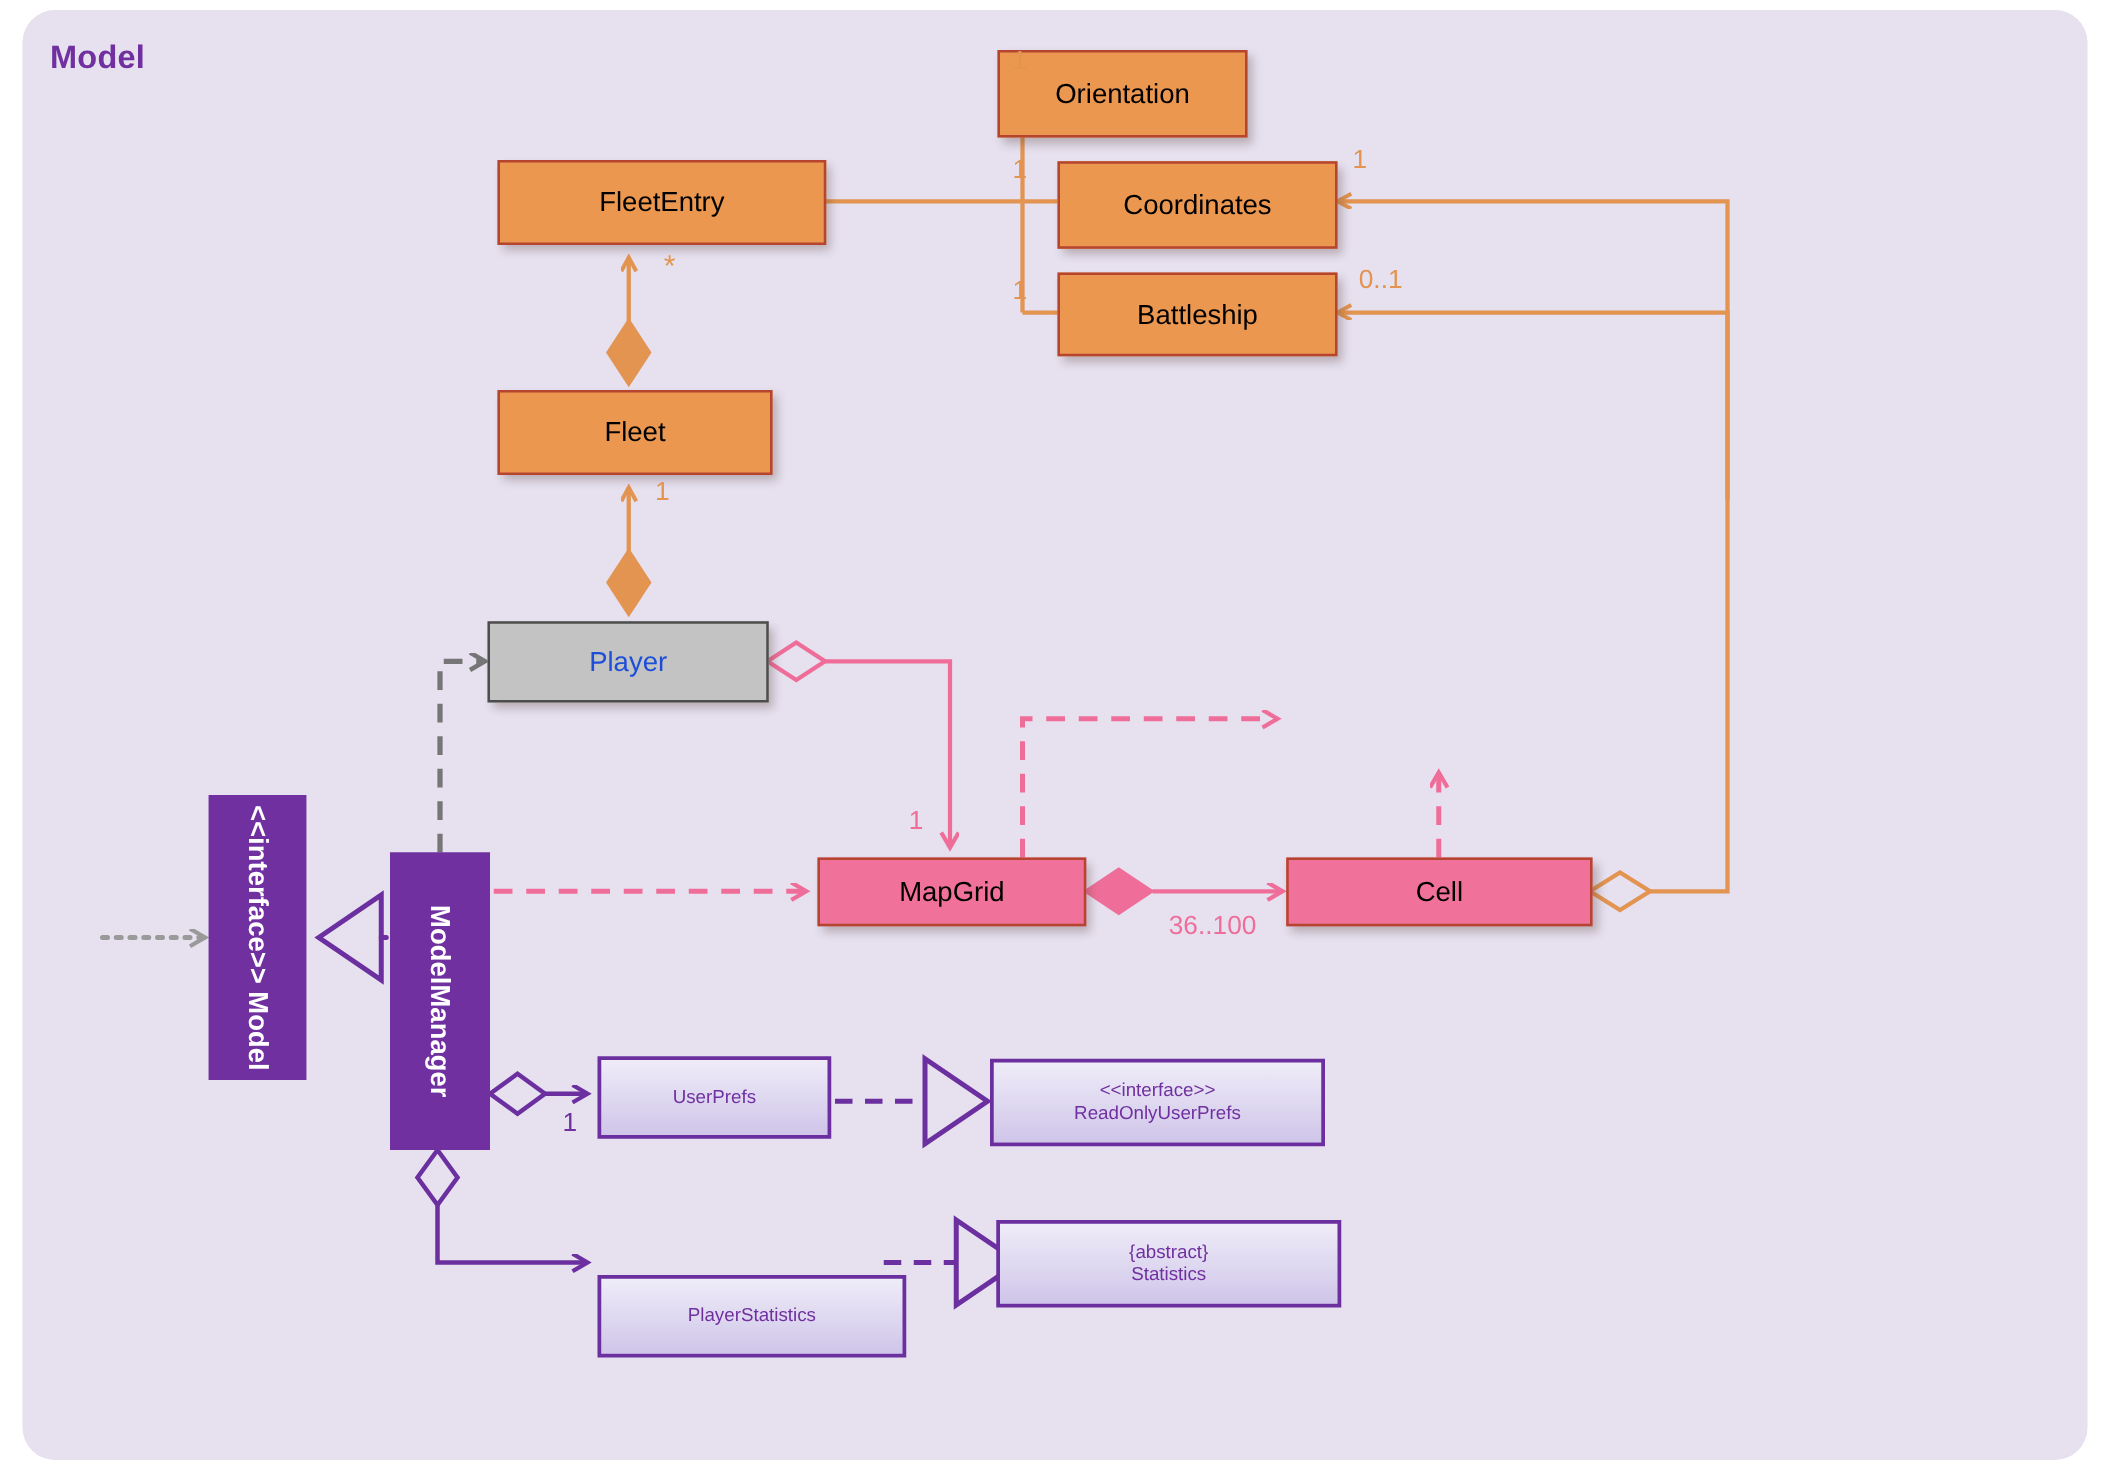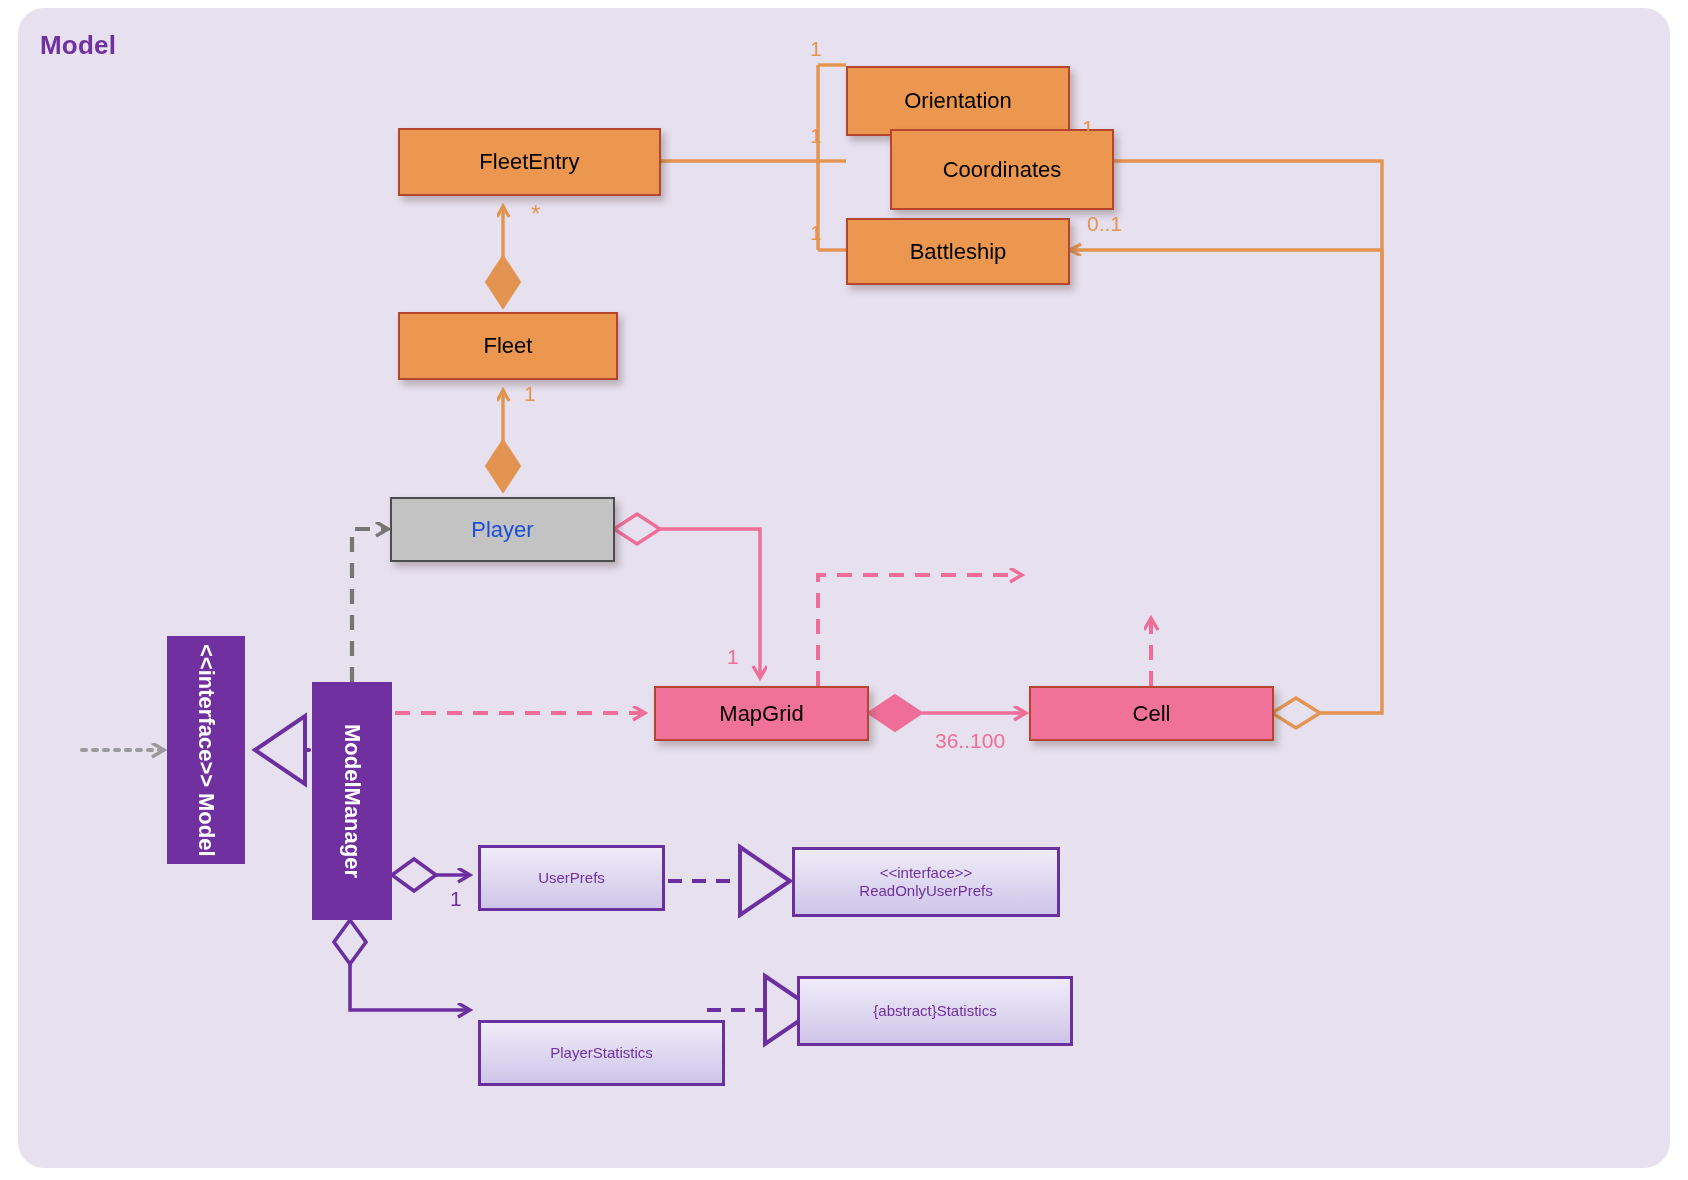--- a/index.html
+++ b/index.html
@@ -205,25 +205,25 @@
       <path d="M350,920 L366,942 L350,964 L334,942 Z" fill="#e6e0ef" stroke="#6b2fa0" stroke-width="3.6"></path>
       <path d="M350,964 L350,1010 L470,1010" fill="none" stroke="#6b2fa0" stroke-width="3.6" marker-end="url(#ohead-purple)"></path>
     </g>
 
     <g>
       <path d="M707,1010 L765,1010" fill="none" stroke="#6b2fa0" stroke-width="4" stroke-dasharray="14,10"></path>
       <path d="M765,976 L815,1010 L765,1044 Z" fill="#e6e0ef" stroke="#6b2fa0" stroke-width="4"></path>
     </g>
   </svg>
 
-  <div class="node node-orange" style="left:846px; top:40px; width:224px; height:70px;margin-top:26px;">
+  <div class="node node-orange" style="left:798px; top:40px; width:200px; height:70px;">
     <span>Orientation</span>
   </div>
 
-  <div class="node node-orange" style="left:846px; top:129px; width:224px; height:81px;margin-left:44px;">
+  <div class="node node-orange" style="left:846px; top:129px; width:224px; height:70px;">
     <span>Coordinates</span>
   </div>
 
   <div class="node node-orange" style="left:846px; top:218px; width:224px; height:67px;">
     <span>Battleship</span>
   </div>
 
   <div class="node node-orange" style="left:398px; top:128px; width:263px; height:68px;">
     <span>FleetEntry</span>
   </div>
@@ -262,21 +262,21 @@
 
   <div class="node node-purple-light" style="left:792px; top:847px; width:268px; height:70px; flex-direction:column;">
     <span>&lt;&lt;interface&gt;&gt;</span>
     <span>ReadOnlyUserPrefs</span>
   </div>
 
   <div class="node node-purple-light" style="left:478px; top:1020px; width:247px; height:66px;">
     <span>PlayerStatistics</span>
   </div>
 
-  <div class="node node-purple-light" style="left:797px; top:976px; width:276px; height:70px; flex-direction:row;">
+  <div class="node node-purple-light" style="left:797px; top:976px; width:276px; height:70px; flex-direction:column;">
     <span>{abstract}</span>
     <span>Statistics</span>
   </div>
 
   <div class="multi multi-orange" style="left:810px; top:37px;">1</div>
 
   <div class="multi multi-orange" style="left:810px; top:124px;">1</div>
 
   <div class="multi multi-orange" style="left:810px; top:221px;">1</div>
 

